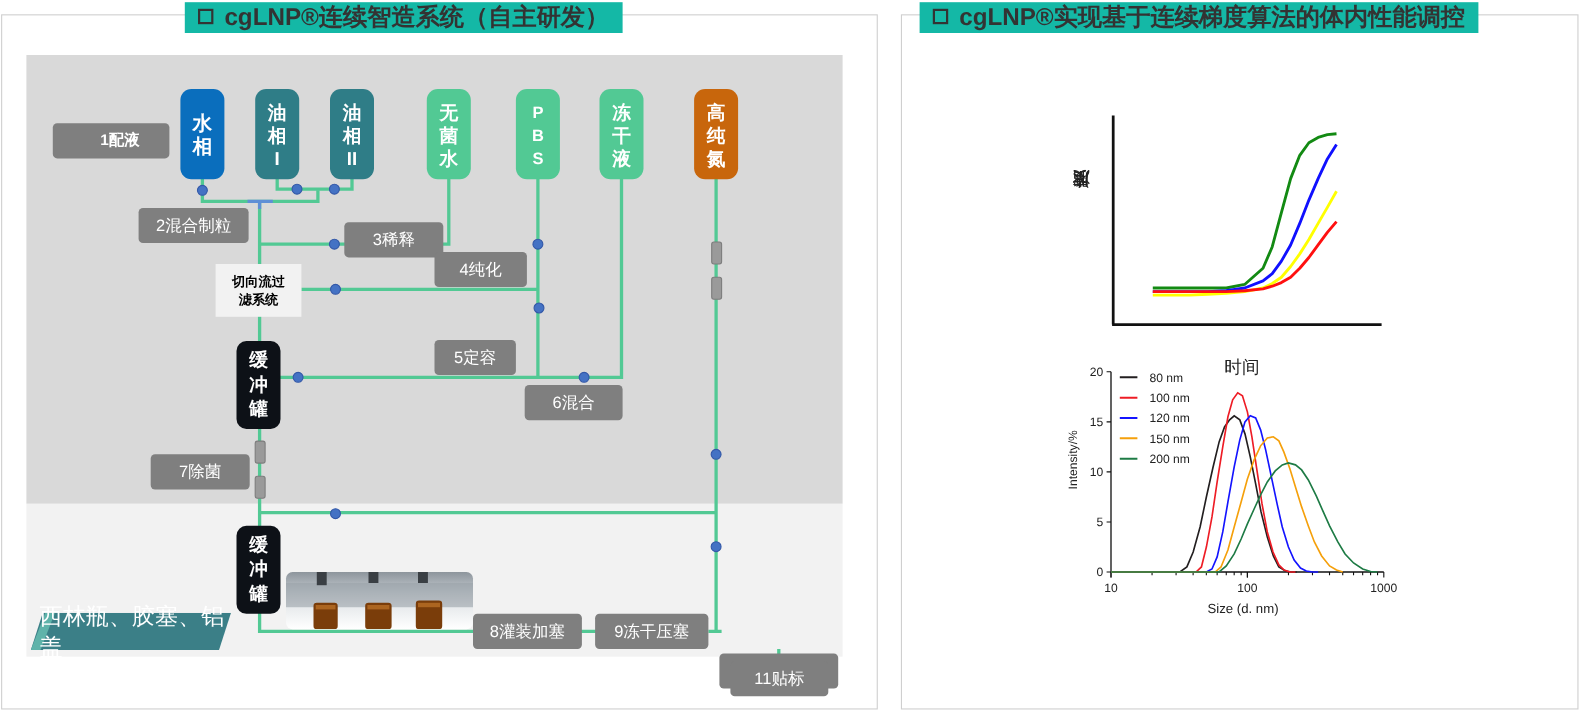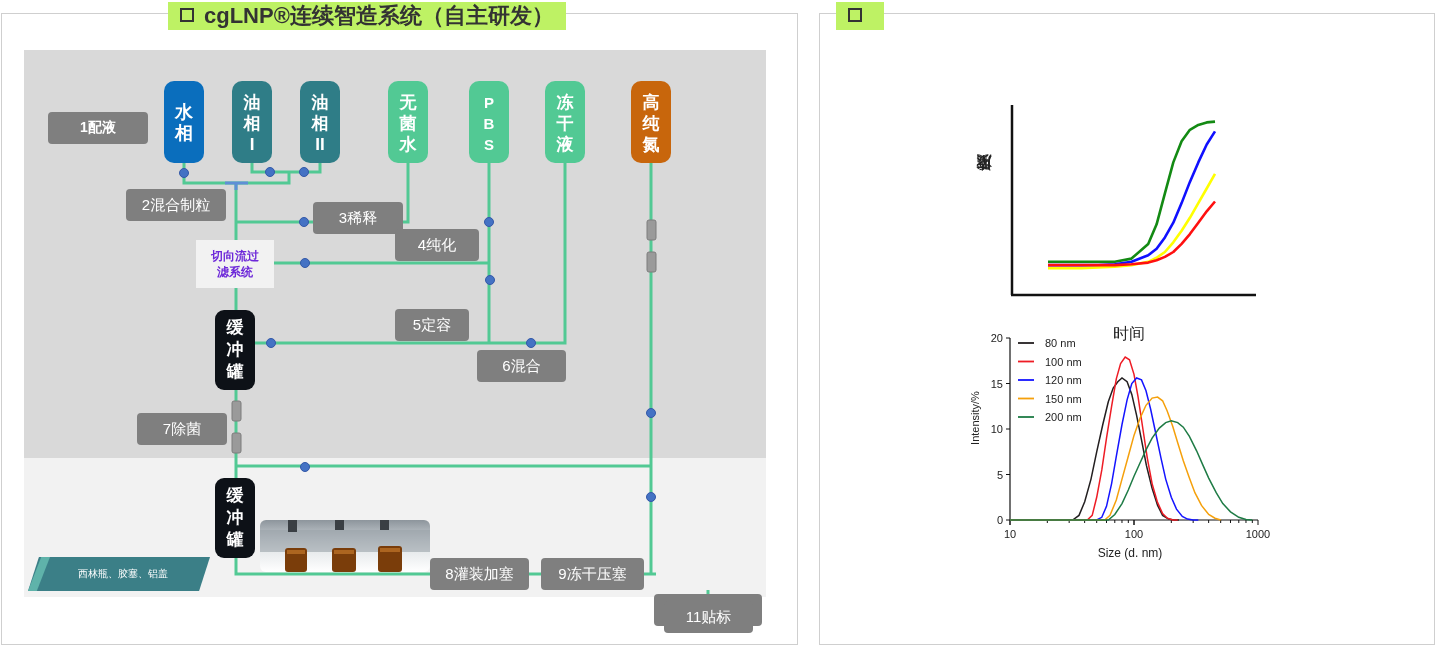--- a/index.html
+++ b/index.html
@@ -1,31 +1,31 @@
 <!DOCTYPE html>
 <html><head>
 <meta charset="utf-8">
 <style>
   html, body { margin:0; padding:0; background:#ffffff; }
   body { width:1436px; height:646px; position:relative; overflow:hidden; font-family:"Liberation Sans","DejaVu Sans",sans-serif; }
   .panel { position:absolute; border:1px solid #cfcfcf; box-sizing:border-box; }
-  .panel-title { position:absolute; background:#bef264; padding:0 12px; font-size:22px; font-weight:bold; color:#333; white-space:nowrap; line-height:28px;text-align:right; }
+  .panel-title { position:absolute; background:#14b8a6; padding:0 12px; font-size:22px; font-weight:bold; color:#333; white-space:nowrap; line-height:28px;text-align:right; }
   .panel-title .box { display:inline-block; width:14px; height:14px; border:2.5px solid #333; box-sizing:border-box; margin-right:10px; vertical-align:1px; }
   .bg-top { position:absolute; left:24px; top:50px; width:742px; height:408px; background:#d9d9d9; }
   .bg-bot { position:absolute; left:24px; top:458px; width:742px; height:139px; background:#f2f2f2; }
   .pipes { position:absolute; left:0; top:0; }
   .tank { position:absolute; width:40px; height:82px; border-radius:10px; color:#fff; font-weight:bold; font-size:17px; line-height:21px; text-align:center; display:flex; flex-direction:column; justify-content:center; align-items:center; box-sizing:border-box; padding-top:2px;}
   .tank span { display:block; }
   .step { position:absolute; height:32px; background:#7f7f7f; color:#fff; font-size:15px; border-radius:4px; display:flex; align-items:center; justify-content:center; white-space:nowrap; }
-  .tff { position:absolute; left:196px; top:240px; width:78px; height:48px; background:#f2f2f2; color:#6d28d9; font-size:12px; font-weight:bold; display:flex; flex-direction:column; align-items:center; justify-content:center; line-height:16px; }
+  .tff { position:absolute; left:196px; top:240px; width:78px; height:48px; background:#f2f2f2; color:#000000; font-size:12px; font-weight:bold; display:flex; flex-direction:column; align-items:center; justify-content:center; line-height:16px; }
   .buffer { position:absolute; width:40px; height:80px; background:#0d1117; border-radius:9px; color:#fff; font-weight:bold; font-size:17px; line-height:22px; display:flex; flex-direction:column; align-items:center; justify-content:center; }
   .vial-tag { position:absolute; left:28px; top:557px; width:182px; height:34px; }
   .vial-tag .shape { position:absolute; inset:0; background:#3b7f87; clip-path:polygon(6% 0,100% 0,94% 100%,0 100%); }
   .vial-tag .accent { position:absolute; left:0; top:0; width:22px; height:34px; background:#5fb3aa; clip-path:polygon(60% 0,100% 0,40% 100%,0 100%); }
-  .vial-tag .txt { position:absolute; inset:0; color:#fff; font-size:10px; display:flex; align-items:center; justify-content:center; padding-left:8px; }
+  .vial-tag .txt { position:absolute; inset:0; color:#fff; font-size:21px; display:flex; align-items:center; justify-content:center; padding-left:8px; }
   .photo { position:absolute; left:260px; top:520px; width:170px; height:52px; border-radius:6px; overflow:hidden; background:linear-gradient(180deg,#8d959c 0%,#c3c9ce 35%,#e7eaec 60%,#ffffff 100%); }
   .axis-label { position:absolute; color:#222; font-size:16px;margin-top:22px; }
   .dls text { font-family:"Liberation Sans","DejaVu Sans",sans-serif; }
 </style>
 </head>
 <body>
 
 <div class="panel" style="left:1px;top:13px;width:797px;height:632px;"></div>
 <div class="panel-title" style="left:168px;top:2px;">
   <span class="box"></span><span>cgLNP®连续智造系统（自主研发）</span>
@@ -112,21 +112,21 @@
     <span>冻</span>
     <span>干</span>
     <span>液</span>
   </div>
 <div class="tank" style="left:631px;top:81px;background:#c8660c;">
     <span>高</span>
     <span>纯</span>
     <span>氮</span>
   </div>
 
-<div class="step" style="left:48px;top:112px;width:100px;font-weight:bold;font-size:14px;">1配液</div>
+<div class="step" style="left:48px;top:112px;width:90px;font-weight:bold;font-size:14px;padding-left:16px;">1配液</div>
 <div class="step" style="left:126px;top:189px;width:100px;">2混合制粒</div>
 <div class="step" style="left:313px;top:202px;width:90px;">3稀释</div>
 <div class="step" style="left:395px;top:229px;width:84px;">4纯化</div>
 <div class="step" style="left:395px;top:309px;width:74px;">5定容</div>
 <div class="step" style="left:477px;top:350px;width:89px;">6混合</div>
 <div class="step" style="left:137px;top:413px;width:90px;">7除菌</div>
 <div class="step" style="left:430px;top:558px;width:99px;">8灌装加塞</div>
 <div class="step" style="left:541px;top:558px;width:103px;">9冻干压塞</div>
 <div class="step" style="left:654px;top:558px;width:108px;margin-top:36px;">10扎盖外洗</div>
 <div class="step" style="left:664px;top:601px;width:89px;">11贴标</div>
@@ -169,21 +169,21 @@
 </div>
 
 <div class="vial-tag">
   <div class="shape"></div>
     <div class="accent"></div>
   <div class="txt">西林瓶、胶塞、铝盖</div>
 </div>
 
 <div class="panel" style="left:819px;top:13px;width:616px;height:632px;"></div>
 <div class="panel-title" style="left:836px;top:2px;">
-  <span class="box"></span>
+  <span class="box"></span><span>cgLNP®实现基于连续梯度算法的体内性能调控</span>
 </div>
 
 <svg id="chart1" style="position:absolute;left:960px;top:95px;" width="310" height="240">
   <line x1="52" y1="10" x2="52" y2="200" stroke="#111" stroke-width="2.5"></line>
   <line x1="51" y1="200" x2="296" y2="200" stroke="#111" stroke-width="2.5"></line>
   <g id="c1-series">
       <path d="M88.0 166.8 L104.7 166.8 L121.4 166.8 L138.1 166.8 L154.8 166.8 L171.5 163.6 L188.2 148.9 L196.6 129.3 L204.9 98.3 L213.3 67.4 L221.6 46.2 L229.9 34.8 L238.3 29.9 L246.7 27.4 L255.0 26.6" stroke="#138a13" stroke-width="2.6" fill="none" stroke-linejoin="round"></path>
       <path d="M88.0 170.1 L104.7 170.1 L121.4 170.1 L138.1 170.1 L154.8 169.3 L171.5 166.8 L188.2 160.3 L196.6 153.8 L204.9 142.4 L213.3 127.7 L221.6 108.1 L229.9 86.9 L238.3 67.4 L246.7 49.5 L255.0 36.4" stroke="#1010ff" stroke-width="2.6" fill="none" stroke-linejoin="round"></path>
       <path d="M88.0 173.3 L104.7 173.3 L121.4 173.3 L138.1 172.5 L154.8 171.7 L171.5 170.1 L188.2 166.8 L196.6 162.7 L204.9 157.0 L213.3 147.3 L221.6 135.8 L229.9 122.8 L238.3 108.1 L246.7 93.5 L255.0 78.8" stroke="#ffff00" stroke-width="2.6" fill="none" stroke-linejoin="round"></path>
       <path d="M88.0 170.1 L104.7 170.1 L121.4 170.1 L138.1 170.1 L154.8 170.1 L171.5 169.3 L188.2 167.6 L196.6 165.2 L204.9 161.9 L213.3 157.0 L221.6 148.9 L229.9 139.1 L238.3 127.7 L246.7 116.3 L255.0 106.5" stroke="#ff1010" stroke-width="2.6" fill="none" stroke-linejoin="round"></path>

